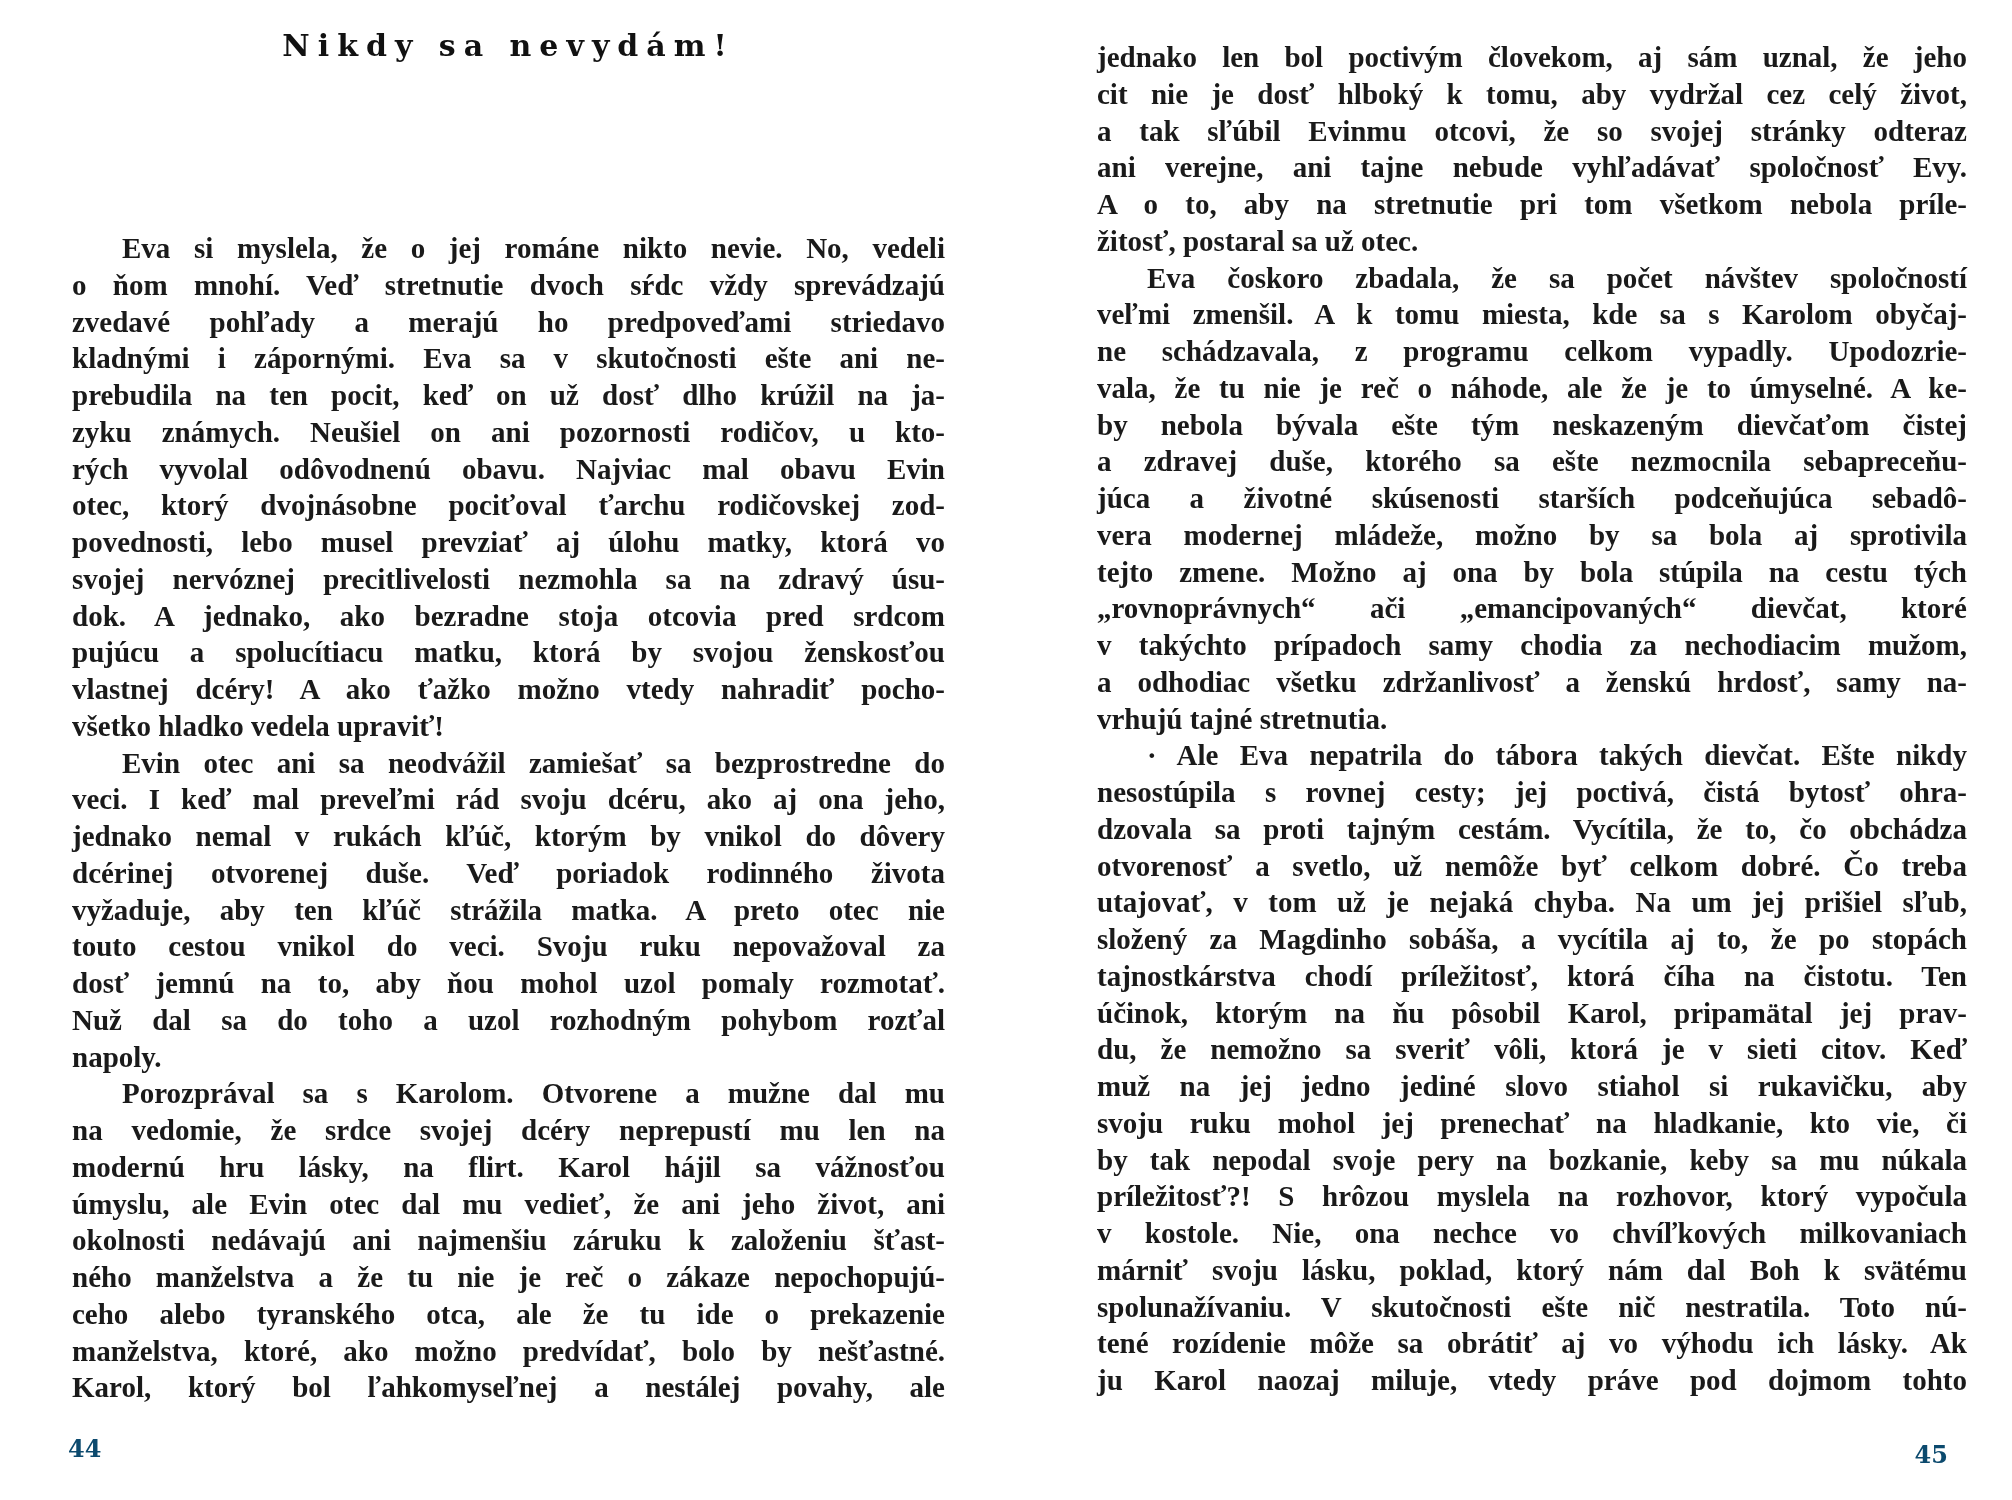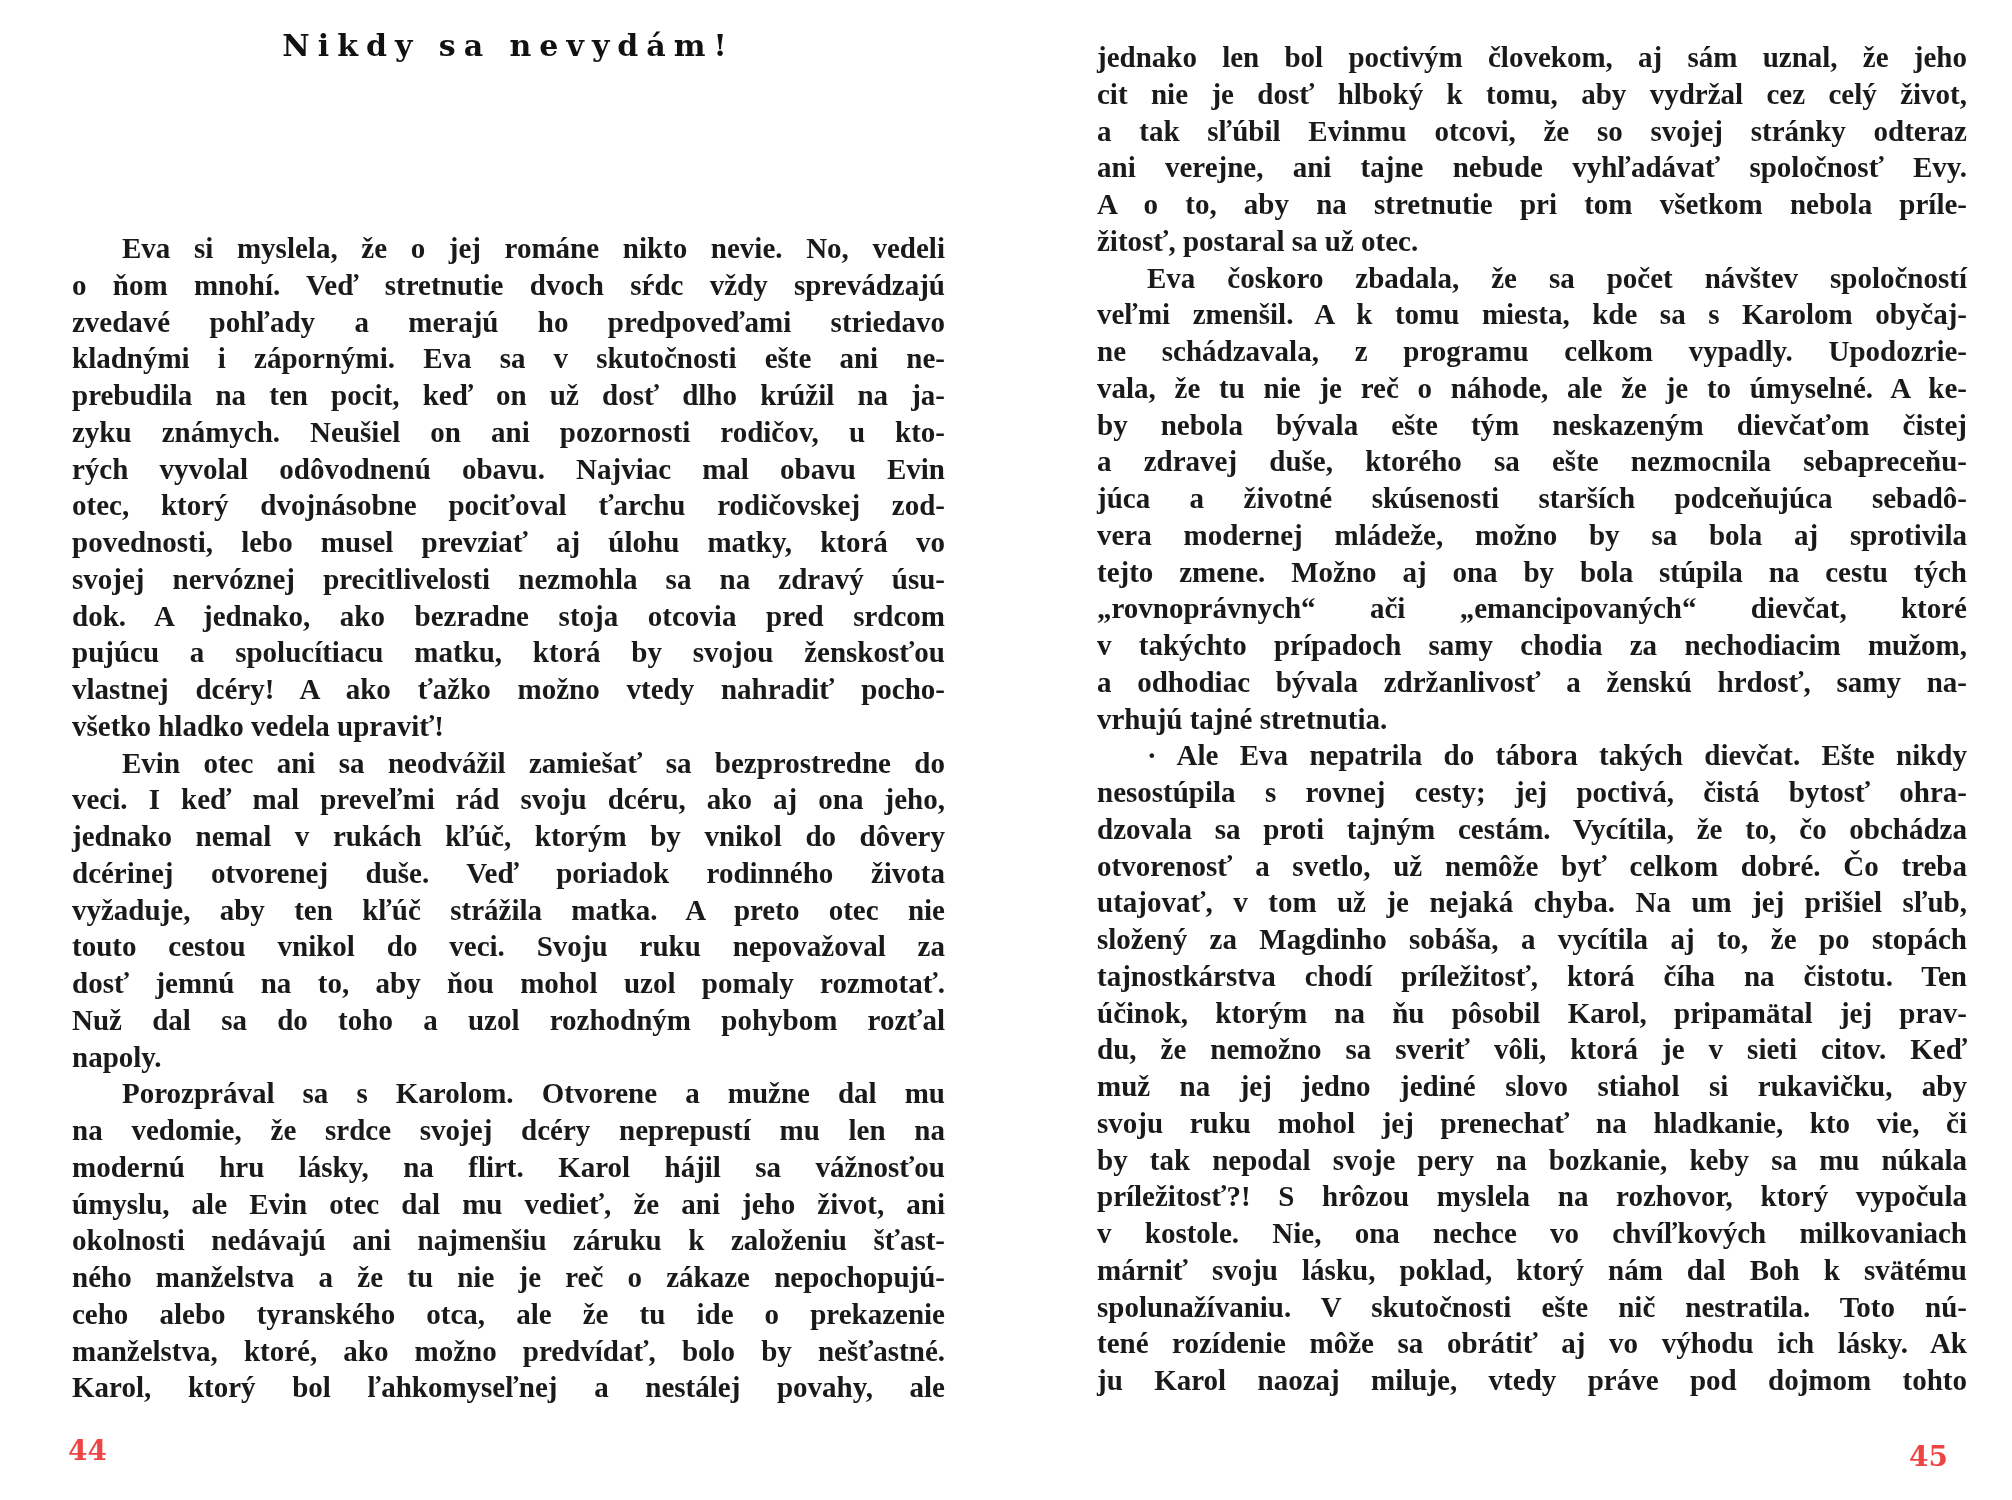--- a/index.html
+++ b/index.html
@@ -20,21 +20,21 @@
     display:block; height:36.75px; line-height:36.75px;
     font-family:"Liberation Serif", serif; font-size:29px; font-weight:bold;
     color:#1a1a1a; white-space:nowrap;
     text-align:justify; text-align-last:justify;
     overflow:visible;
   }
   .line.last { text-align-last:left; }
   .line.indent { padding-left:50px; }
   .pagenum {
     position:absolute; font-family:"DejaVu Serif", serif; font-weight:bold;
-    font-size:28px; color:#ef4444;
+    font-size:24px; color:#0c4a6e;
   }
   #pn-left { left:68px; top:1434px; }
   #pn-right { right:64px; top:1440px; }
 </style>
 </head>
 <body>
 
 <div class="page" id="page-left">
   <div class="title">Nikdy sa nevydám!</div>
   <div class="col" id="col-left">
@@ -86,21 +86,21 @@
       <span class="line">veľmi zmenšil. A k tomu miesta, kde sa s Karolom obyčaj-</span>
       <span class="line">ne schádzavala, z programu celkom vypadly. Upodozrie-</span>
       <span class="line">vala, že tu nie je reč o náhode, ale že je to úmyselné. A ke-</span>
       <span class="line">by nebola bývala ešte tým neskazeným dievčaťom čistej</span>
       <span class="line">a zdravej duše, ktorého sa ešte nezmocnila sebapreceňu-</span>
       <span class="line">júca a životné skúsenosti starších podceňujúca sebadô-</span>
       <span class="line">vera modernej mládeže, možno by sa bola aj sprotivila</span>
       <span class="line">tejto zmene. Možno aj ona by bola stúpila na cestu tých</span>
       <span class="line">„rovnoprávnych“ ači „emancipovaných“ dievčat, ktoré</span>
       <span class="line">v takýchto prípadoch samy chodia za nechodiacim mužom,</span>
-      <span class="line">a odhodiac bývala zdržanlivosť a ženskú hrdosť, samy na-</span>
+      <span class="line">a odhodiac všetku zdržanlivosť a ženskú hrdosť, samy na-</span>
       <span class="line last">vrhujú tajné stretnutia.</span>
       <span class="line indent">· Ale Eva nepatrila do tábora takých dievčat. Ešte nikdy</span>
       <span class="line">nesostúpila s rovnej cesty; jej poctivá, čistá bytosť ohra-</span>
       <span class="line">dzovala sa proti tajným cestám. Vycítila, že to, čo obchádza</span>
       <span class="line">otvorenosť a svetlo, už nemôže byť celkom dobré. Čo treba</span>
       <span class="line">utajovať, v tom už je nejaká chyba. Na um jej prišiel sľub,</span>
       <span class="line">složený za Magdinho sobáša, a vycítila aj to, že po stopách</span>
       <span class="line">tajnostkárstva chodí príležitosť, ktorá číha na čistotu. Ten</span>
       <span class="line">účinok, ktorým na ňu pôsobil Karol, pripamätal jej prav-</span>
       <span class="line">du, že nemožno sa sveriť vôli, ktorá je v sieti citov. Keď</span>

